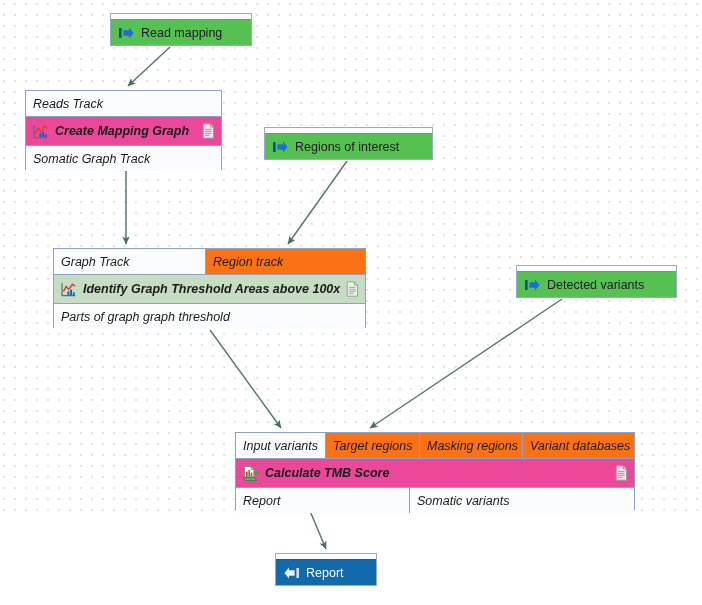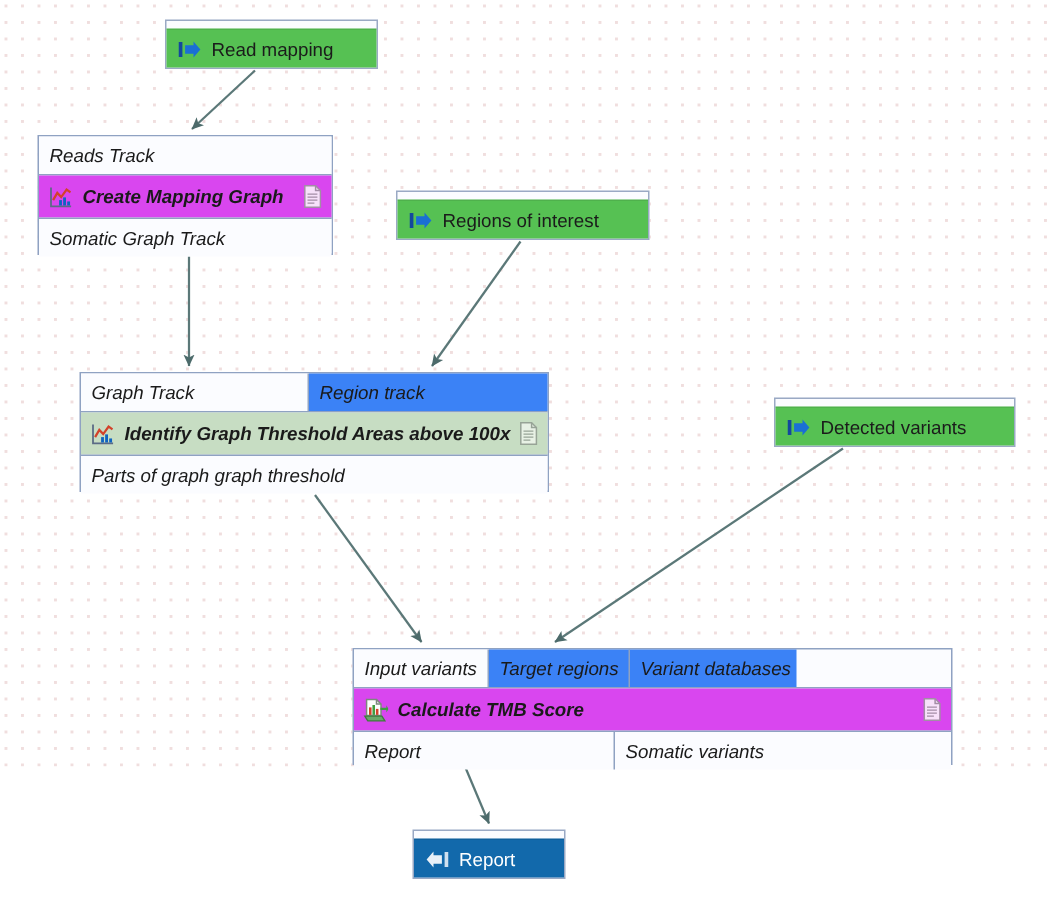--- a/index.html
+++ b/index.html
@@ -57,32 +57,32 @@
     height:25px;
     display:flex;align-items:center;
     padding:0 7px;
     border-right:1px solid #8fa2c2;
     white-space:nowrap;
     overflow:hidden;
     font-size:12.5px;
     background:#fbfcff;
   }
   .port:last-child{border-right:none;}
-  .port.tan{background:#3b82f6;}
+  .port.tan{background:#f97316;}
   .ports.in{border-bottom:1px solid #8fa2c2;}
   .ports.out{border-top:1px solid #8fa2c2;}
 
   .title{
     box-sizing:border-box;
     height:28px;
     display:flex;align-items:center;
     padding:0 6px;
     font-weight:bold;
     font-size:12.5px;
-    background:#d946ef;
+    background:#ec4899;
   }
   .title.green{background:#c7ddc3;}
   .title .tlbl{margin-left:6px;flex:1 1 auto;white-space:nowrap;}
   .title .ticon{flex:0 0 auto;width:17px;height:17px;display:block;}
   .title .doc{flex:0 0 auto;width:13px;height:16px;display:block;opacity:.85;}
 </style>
 </head>
 <body>
 
 <div id="canvas">
@@ -197,25 +197,28 @@
       <svg class="ico-in" viewBox="0 0 15 12">
         <rect x="0" y="1" width="2.6" height="10" fill="#13489e"></rect>
         <path d="M4.4 3.2 L10 3.2 L10 0.6 L14.6 6 L10 11.4 L10 8.8 L4.4 8.8 Z" fill="#1a6fd4"></path>
       </svg>
       <span class="lbl">Detected variants</span>
     </div>
   </div>
 
   <div class="node" style="left:235px;top:432px;width:400px;height:78px;">
     <div class="ports in">
-      <div class="port" style="width:90px;justify-content:flex-end;">
+      <div class="port" style="width:90px;">
         <span>Input variants</span>
       </div>
       <div class="port tan" style="width:94px;">
         <span>Target regions</span>
+      </div>
+      <div class="port tan" style="width:103px;">
+        <span>Masking regions</span>
       </div>
       <div class="port tan" style="width:111px;">
         <span>Variant databases</span>
       </div>
     </div>
     <div class="title">
       <svg class="ticon" viewBox="0 0 17 17">
         <path d="M2.4 1.4 H9 L12 4.3 V12 H2.4 Z" fill="#fdfdfd" stroke="#7c8a7c" stroke-width="1"></path>
         <path d="M9 1.4 V4.3 H12" fill="none" stroke="#7c8a7c" stroke-width="1"></path>
         <rect x="4" y="6.6" width="1.7" height="5" fill="#d2422a"></rect>

